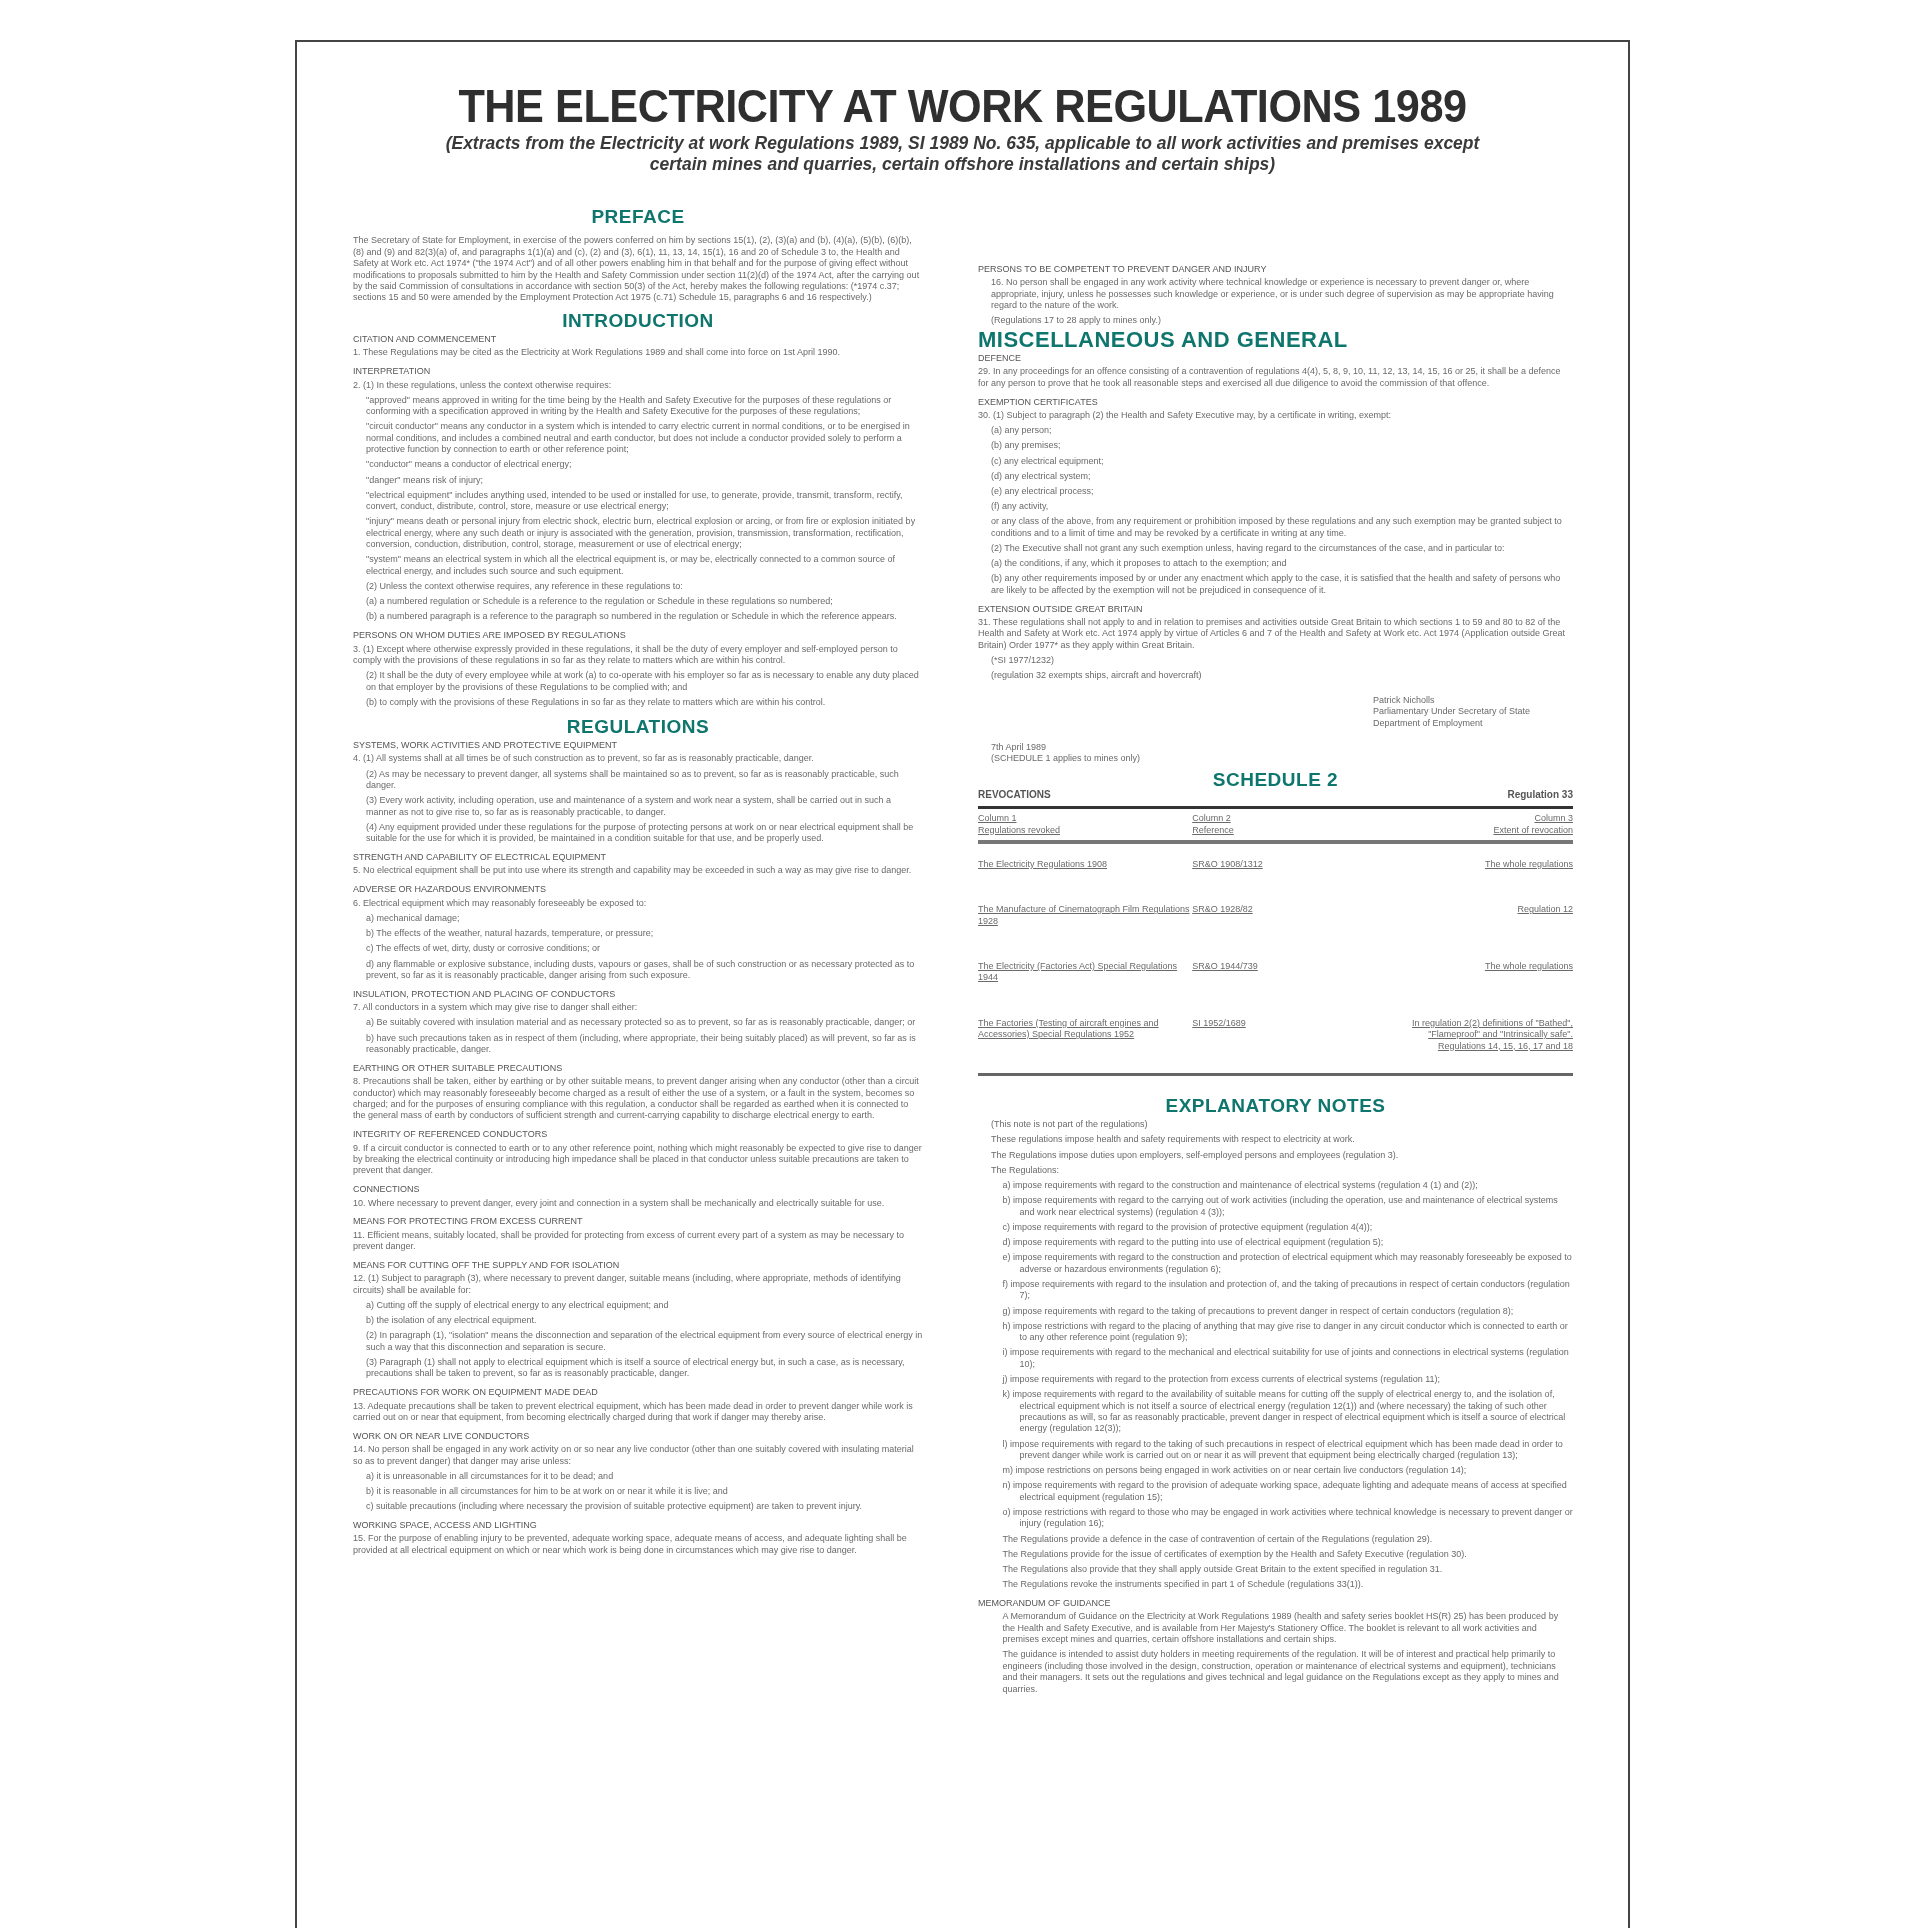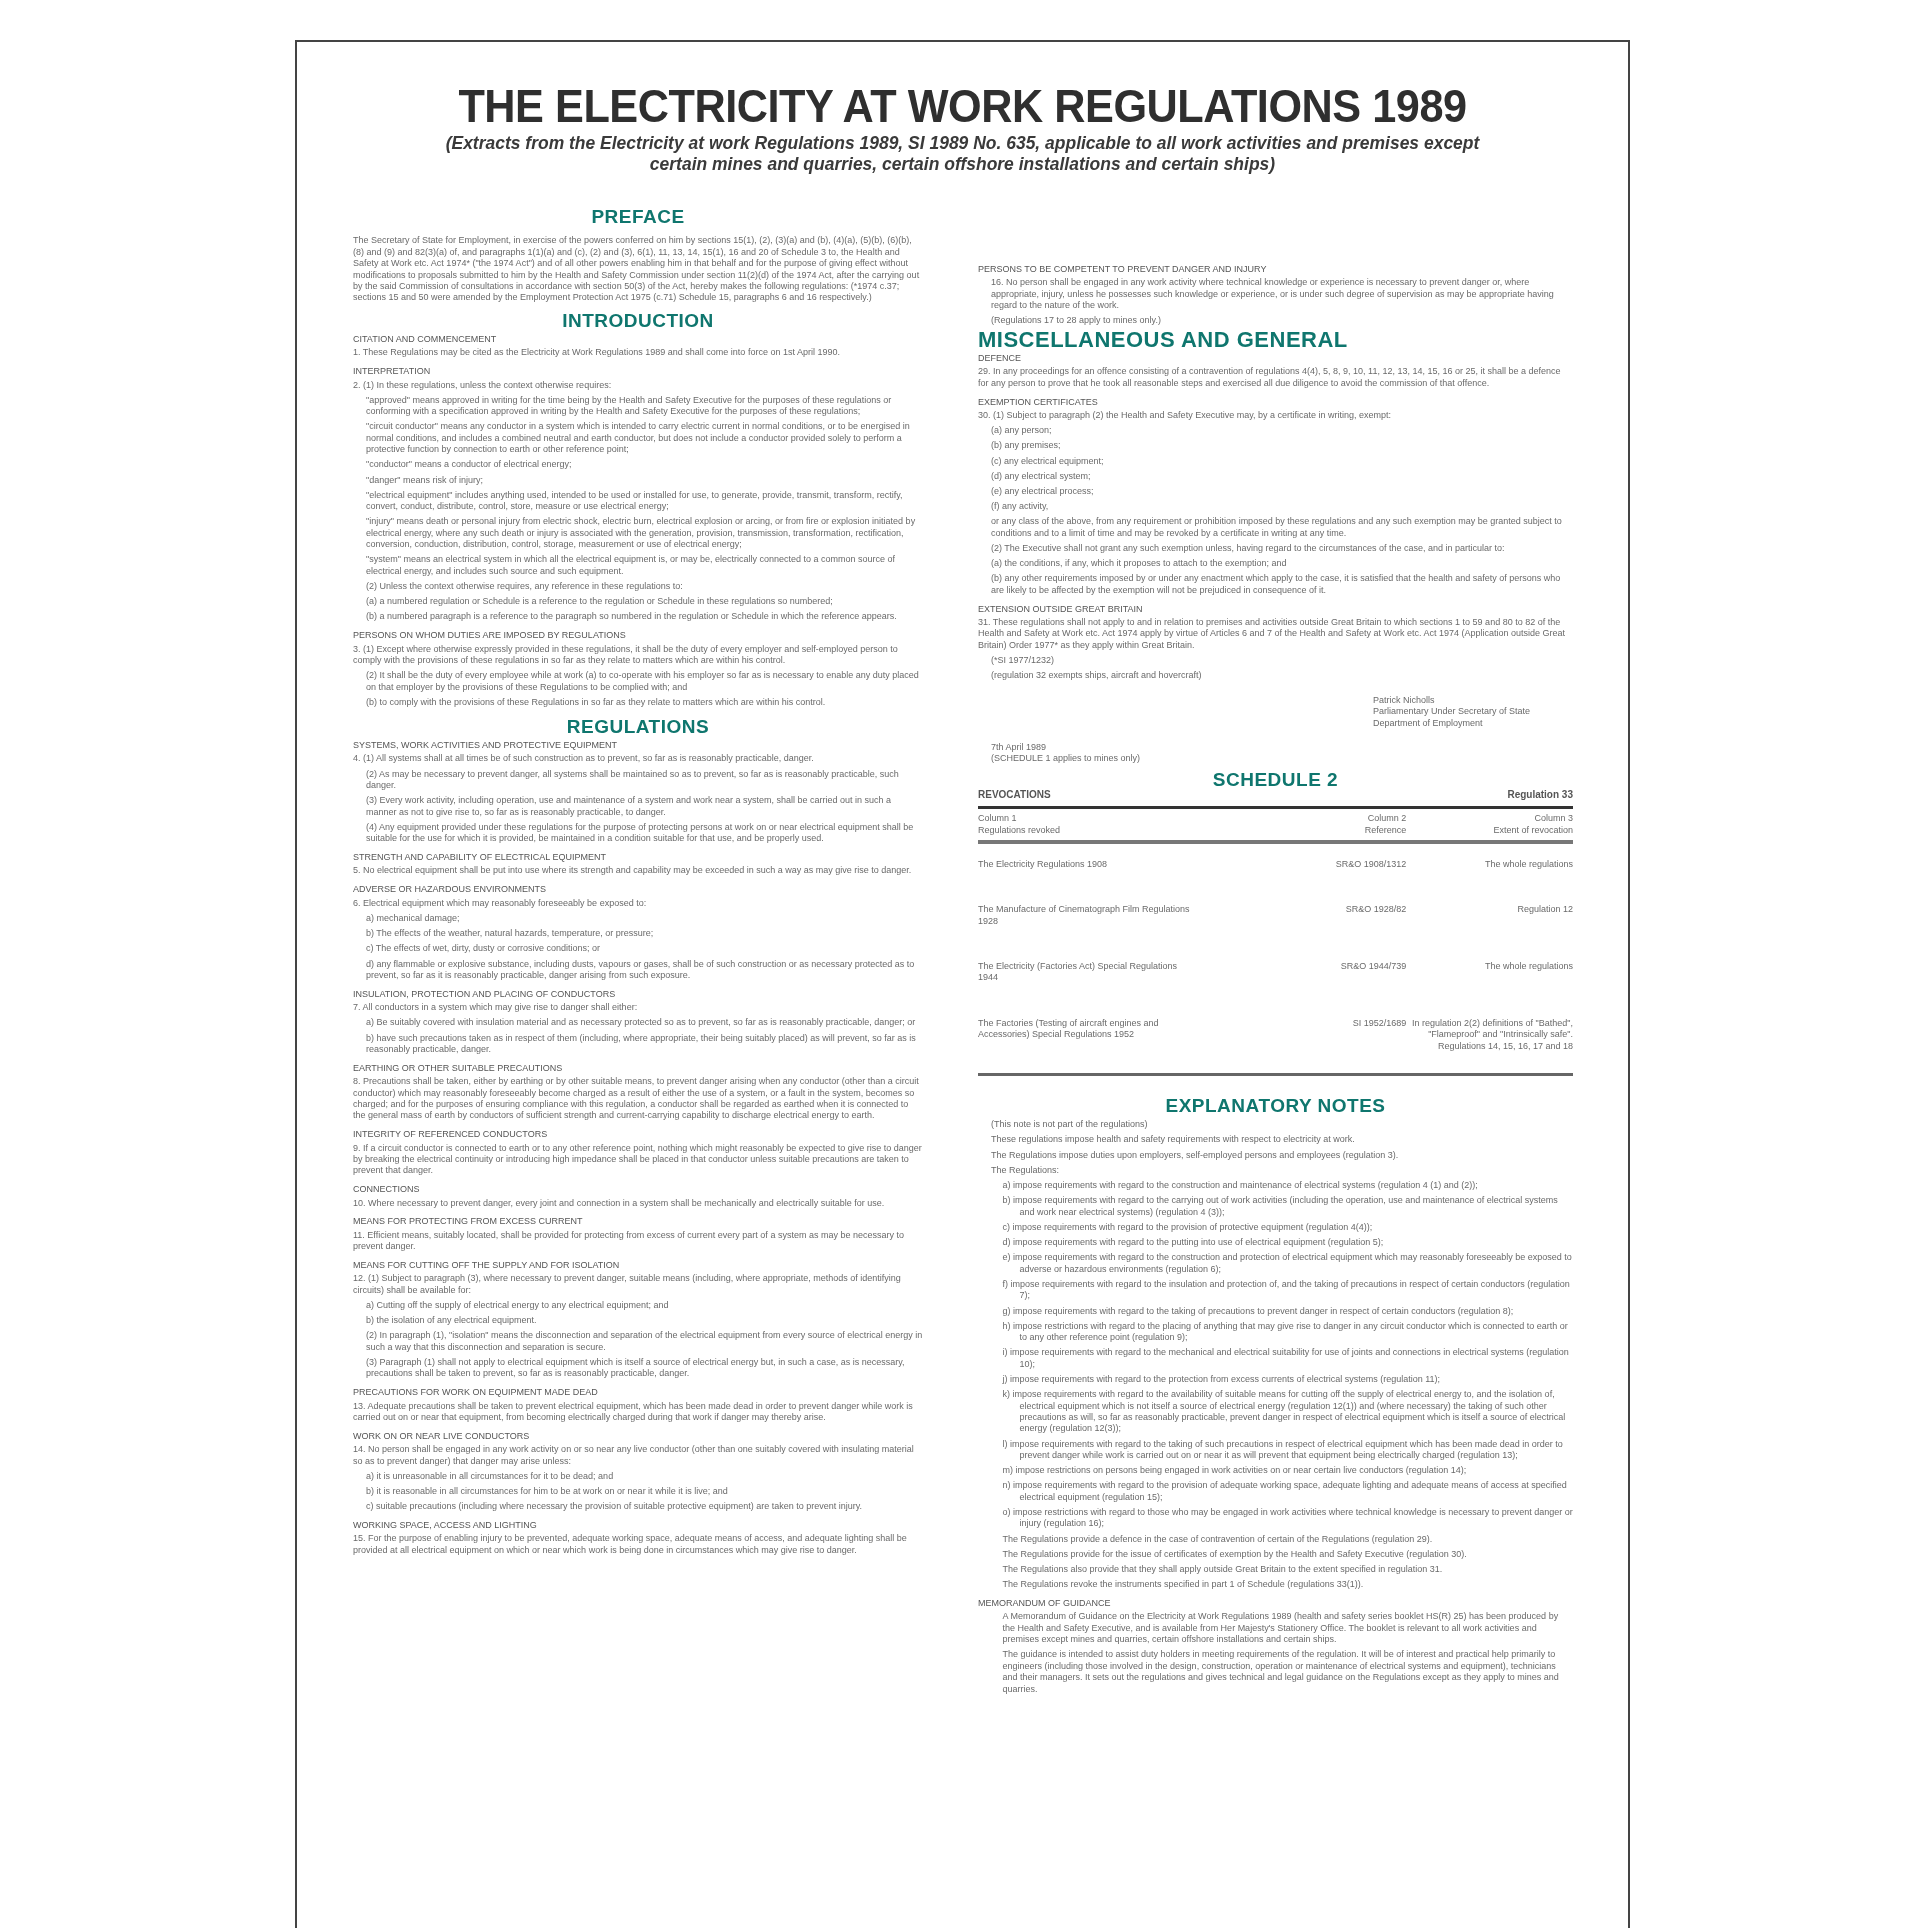--- a/index.html
+++ b/index.html
@@ -11,26 +11,26 @@
   .col-left { left:56px; width:570px; top:169px; }
   .col-right { left:681px; width:595px; top:222px; }
   h2.sec { margin:0; text-align:center; font-size:19px; font-weight:bold; color:#0f766e; letter-spacing:0.5px; }
   h2.sec.left { text-align:left; font-size:22px; }
   h3.sub { margin:7.5px 0 1.9px 0; font-size:9px; font-weight:normal; color:#555; text-transform:uppercase; }
   p { margin:0 0 3.8px 0; }
   .ind1 { padding-left:13px; }
   .ind2 { padding-left:24.5px; }
   .hang { padding-left:17px; text-indent:-17px; }
   .sig { text-align:left; margin-left:395px; margin-top:13px; }
-  table.sched { width:100%; border-collapse:collapse; font-size:9px; color:#6a6a6a; }
+  table.sched { width:100%; border-collapse:collapse; font-size:9px; color:#6a6a6a;text-decoration:underline; }
   .sched-top { display:flex; justify-content:space-between; font-weight:bold; color:#555; font-size:10px; border-bottom:3.8px solid #333; padding-bottom:5.6px; margin-top:3.8px; }
   .sched-head td { padding:3.8px 0; border-bottom:4.7px solid #777; vertical-align:top; }
   .sched-row td { padding:15px 0 19px 0; vertical-align:top; }
   .c1 { width:36%; text-align:left; }
-  .c2 { width:36%; text-align:right; padding-left:38px; }
+  .c2 { width:36%; text-align:left; padding-left:38px; }
   .c3 { width:28%; text-align:right; }
   .sched-bottom { border-top:3.8px solid #666; height:0; margin-top:1.9px; }
   .bottom-bar { position:absolute; left:0; right:0; bottom:0; height:5.6px; background:#555; }
 </style>
 </head>
 <body>
 
 <div class="poster">
   <div class="title">THE ELECTRICITY AT WORK REGULATIONS 1989</div>
   <div class="subtitle">

